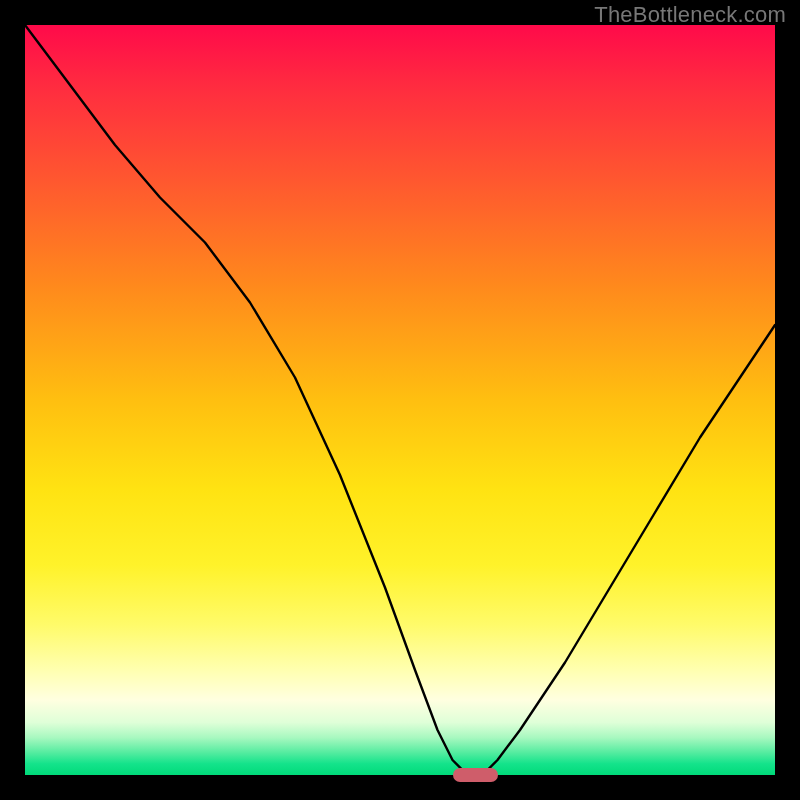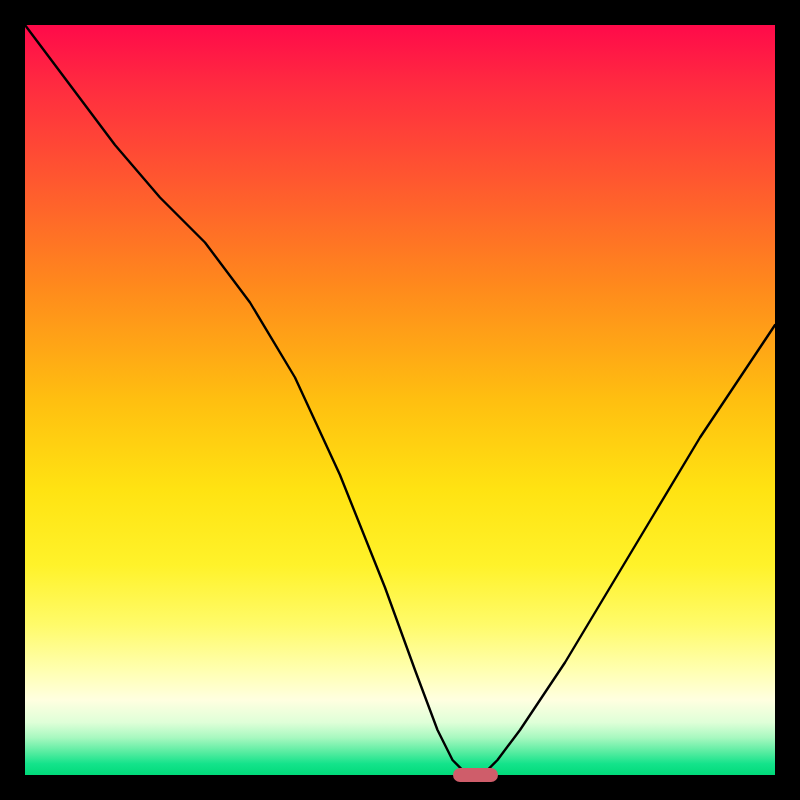--- a/index.html
+++ b/index.html
@@ -80,14 +80,15 @@
   <div class="plot-area">
 
     <svg class="curve" viewBox="0 0 750 750" preserveAspectRatio="none">
       <path d="M0.0 0.0 L45.0 60.0 L90.0 120.0 L135.0 172.5 L180.0 217.5 L225.0 277.5 L270.0 352.5 L315.0 450.0 L360.0 562.5 L390.0 645.0 L412.5 705.0 L427.5 735.0 L442.5 750.0 L457.5 750.0 L472.5 735.0 L495.0 705.0 L540.0 637.5 L585.0 562.5 L630.0 487.5 L675.0 412.5 L720.0 345.0 L750.0 300.0"></path>
     </svg>
 
     <div class="marker" style="left: 427.5px; width: 45px; top: 743px;"></div>
 
   </div>
 
+  <div class="watermark">TheBottleneck.com</div>
 
 </div>
 
 </body></html>

